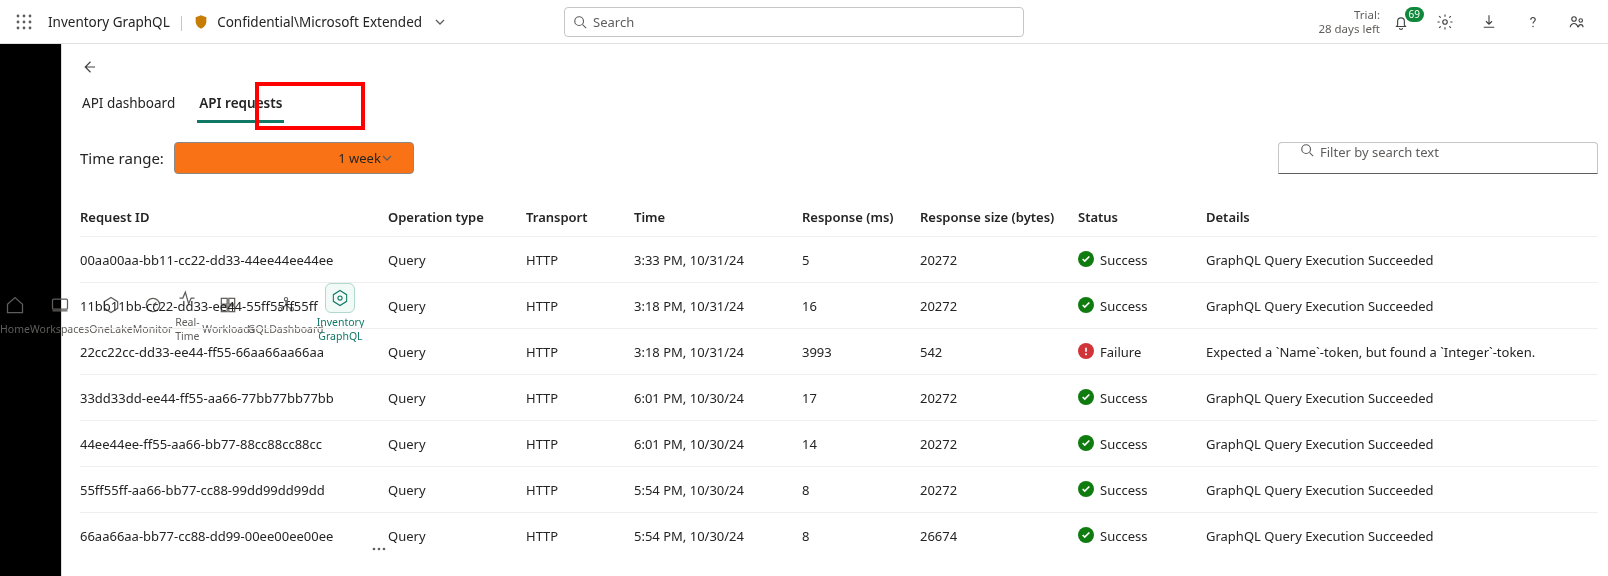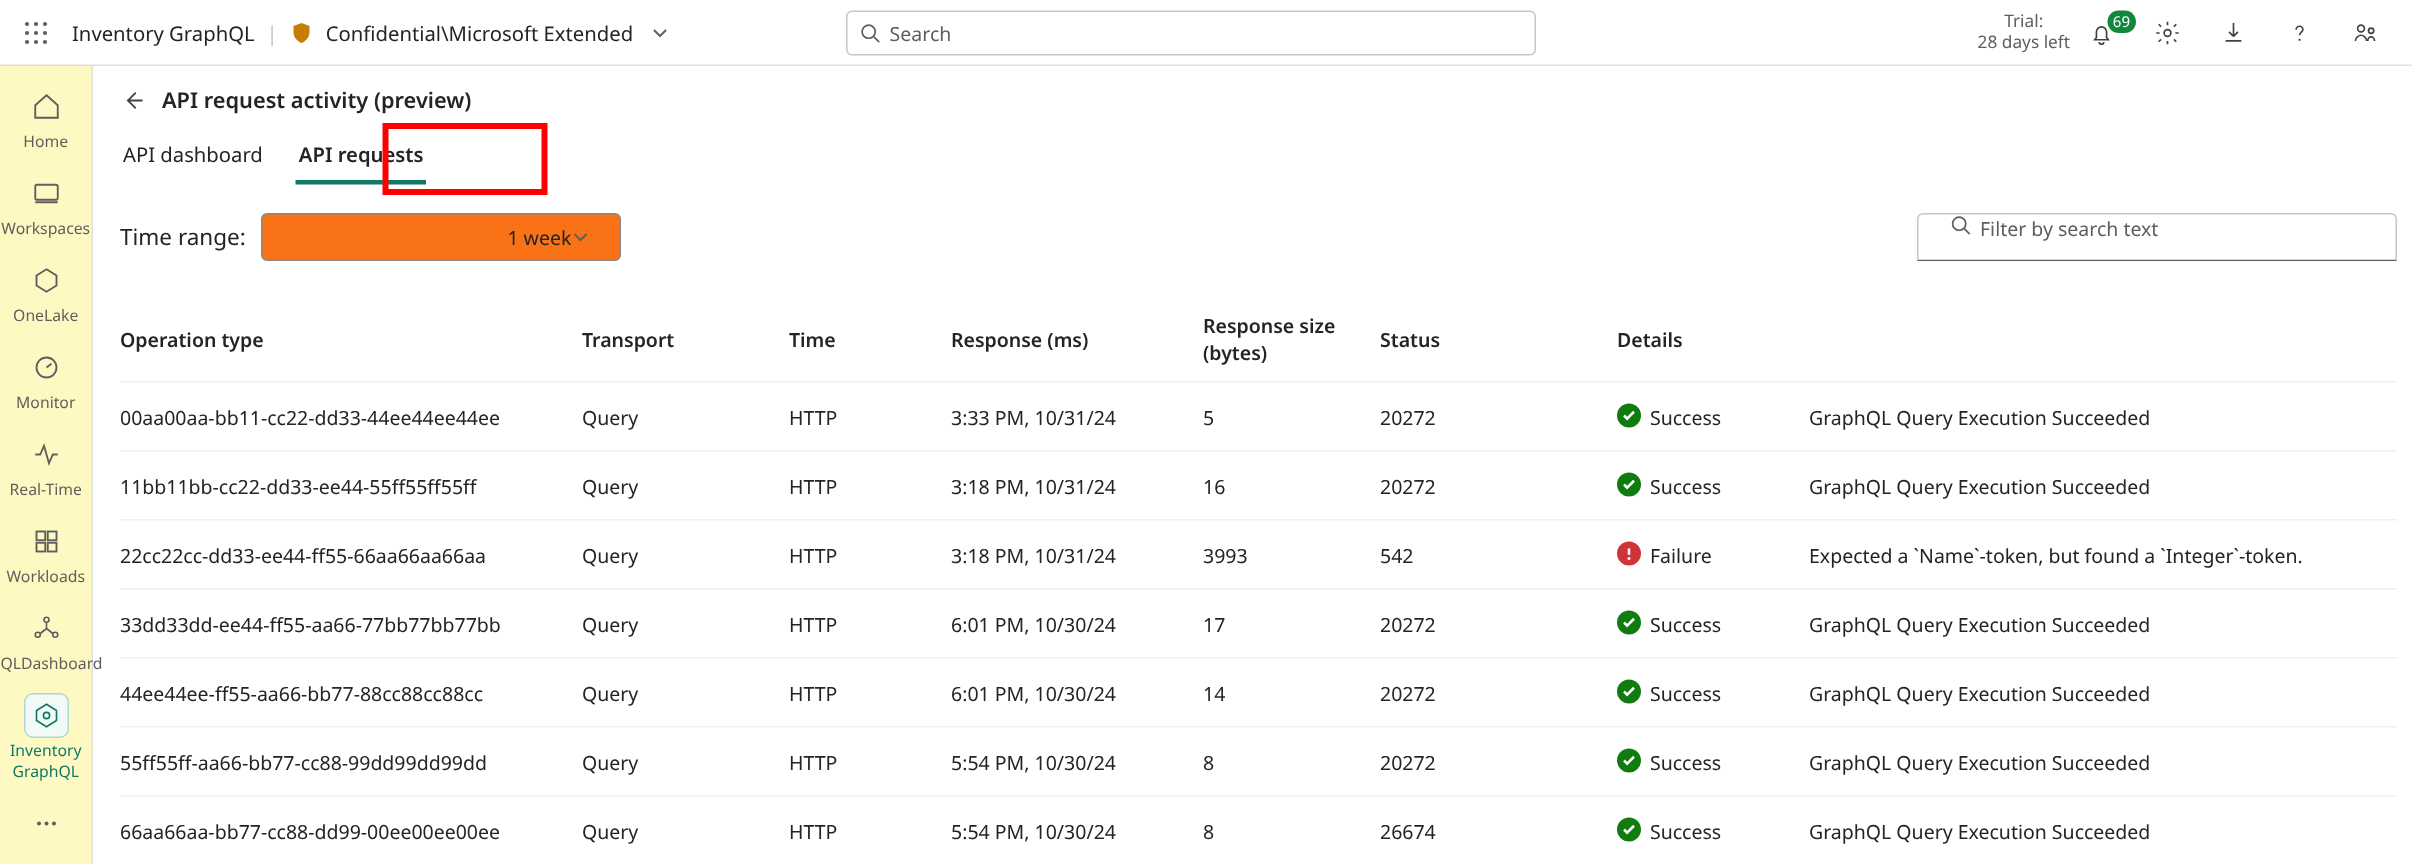--- a/index.html
+++ b/index.html
@@ -20,27 +20,27 @@
   
   .topbar{height:44px;border-bottom:1px solid var(--border);display:flex;align-items:center;padding:0 8px;gap:8px}
   .waffle{width:32px;height:32px;display:flex;align-items:center;justify-content:center;cursor:pointer;border-radius:4px}
   .crumb{display:flex;align-items:center;gap:8px;font-size:13.5px}
   .crumb-sep{color:#c8c6c4}
   .shield{color:#c77c04}
   .chev{color:#605e5c;margin-left:4px}
   .top-search{flex:0 0 460px;margin-left:110px}
   .top-search .search-box{height:30px;border:1px solid #c8c6c4;border-radius:4px;display:flex;align-items:center;padding:0 8px;gap:6px;color:#605e5c;background:#fff}
   .top-right{margin-left:auto;display:flex;align-items:center;gap:12px}
-  .trial{font-size:11.5px;line-height:1.15;color:#605e5c;text-align:center}
+  .trial{font-size:11.5px;line-height:1.15;color:#605e5c;text-align:right}
   .icon-btn{width:32px;height:32px;display:flex;align-items:center;justify-content:flex-start;border-radius:4px;cursor:pointer;position:relative;color:#424242}
   .badge{position:absolute;top:1px;right:0;min-width:18px;height:15px;background:#0f883b;color:#fff;font-size:10px;border-radius:8px;display:flex;align-items:center;justify-content:center;padding:0 4px}
 
   
   .body{flex:1;display:flex;min-height:0}
-  .sidebar{width:62px;border-right:1px solid var(--border);display:flex;flex-direction:column;align-items:center;padding-top:6px;background:#fef9c3}
+  .sidebar{width:62px;border-right:1px solid var(--border);display:flex;flex-direction:row;align-items:center;padding-top:6px;background:#000000}
   .side-item{width:62px;display:flex;flex-direction:column;align-items:center;gap:2px;padding:6px 0;cursor:pointer;font-size:10.5px;color:#605e5c;text-align:center}
   .side-item.active{color:var(--teal)}
   .side-item.active .side-icon{border:1px solid #b0d8cf;border-radius:6px;background:#f2faf8}
   .side-icon{width:30px;height:30px;display:flex;align-items:center;justify-content:center;color:#605e5c}
   .side-item.active .side-icon{color:var(--teal)}
   .side-more{margin-top:auto;margin-bottom:6px}
 
   .main{flex:1;display:flex;flex-direction:column;min-width:0;padding:0 10px 0 18px}
   .page-head{display:flex;align-items:center;gap:10px;height:46px}
   .back-arrow{cursor:pointer;color:#424242}
@@ -238,21 +238,20 @@
     </div>
   </div>
 
   <div class="main">
     <div class="page-head">
       <span class="back-arrow">
         <svg width="18" height="18" viewBox="0 0 24 24">
             <path fill="none" stroke="currentColor" stroke-width="1.6" d="M14 5l-7 7 7 7M7 12h13"></path>
           </svg>
       </span>
-      <span class="page-title">API request activity (preview)</span>
     </div>
 
     <div class="tabs">
       <div class="tab">API dashboard</div>
       <div class="tab active">API requests</div>
       <div class="tab-highlight"></div>
     </div>
 
     <div class="controls">
       <span class="tr-label">Time range:</span>
@@ -266,20 +265,21 @@
         <svg width="14" height="14" viewBox="0 0 16 16">
             <circle cx="7" cy="7" r="5" fill="none" stroke="#605e5c" stroke-width="1.3"></circle>
             <line x1="11" y1="11" x2="15" y2="15" stroke="#605e5c" stroke-width="1.3"></line>
           </svg>
         <span>Filter by search text</span>
       </div>
     </div>
 
     <div class="table">
       <div class="thead">
+        <div>Request ID</div>
         <div>Operation type</div>
         <div>Transport</div>
         <div>Time</div>
         <div>Response (ms)</div>
         <div>Response size (bytes)</div>
         <div>Status</div>
         <div>Details</div>
       </div>
       <div id="table-body">
           <div class="trow">

